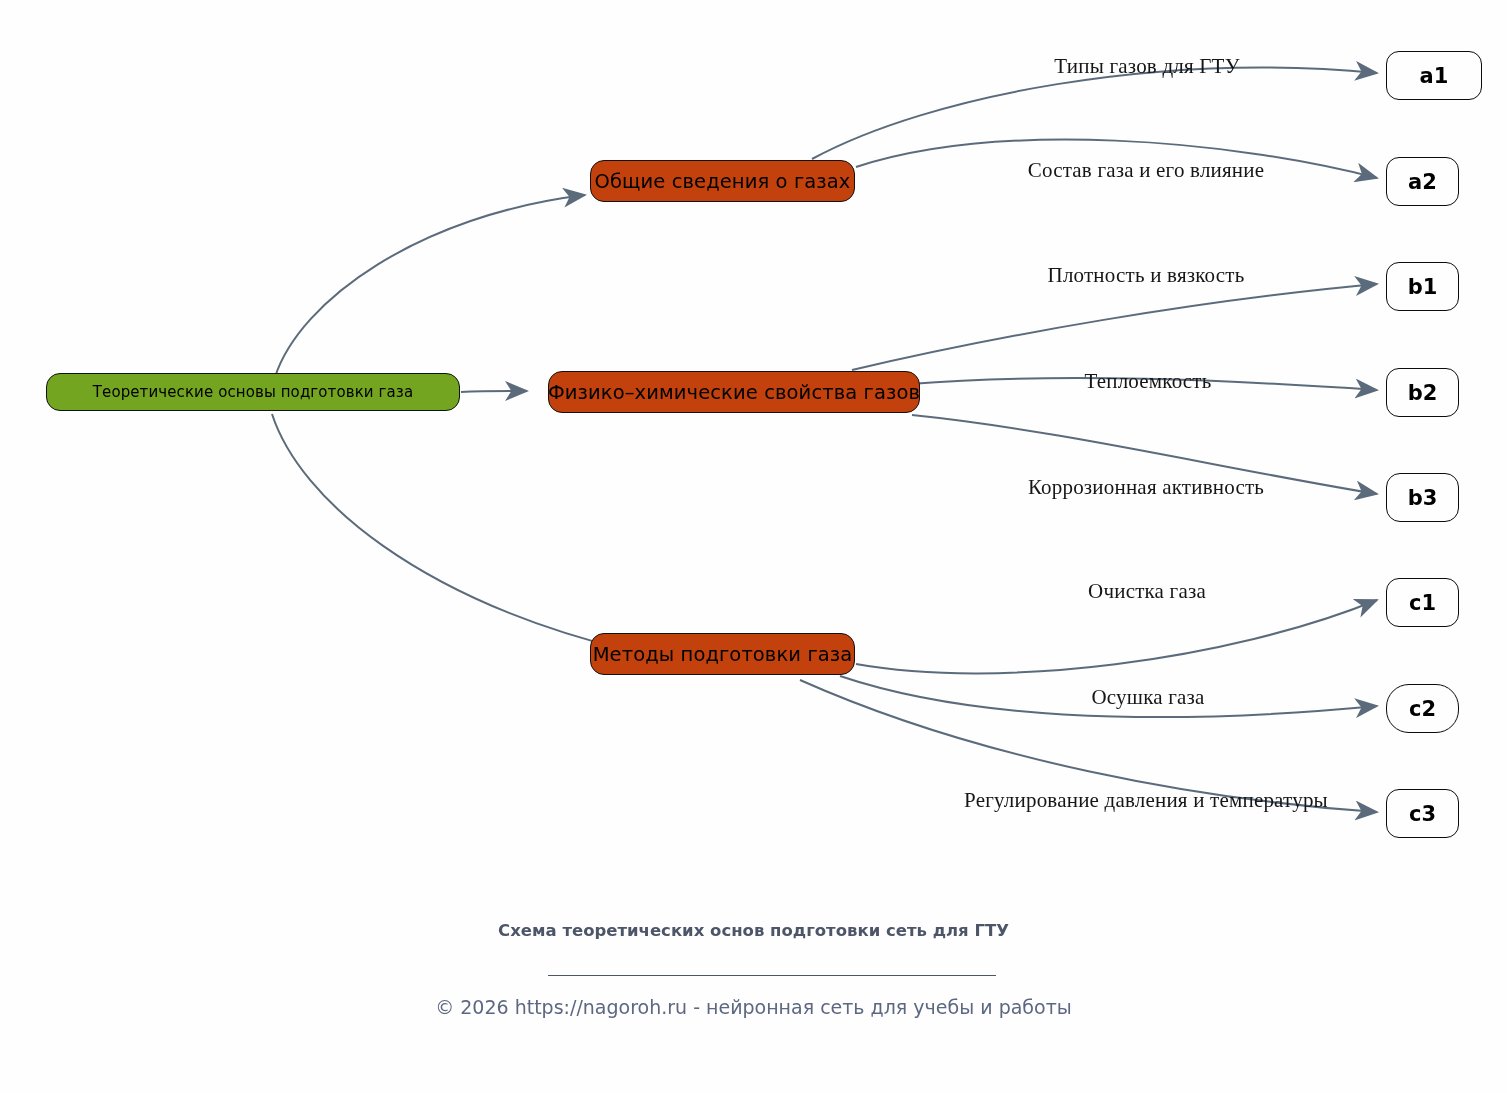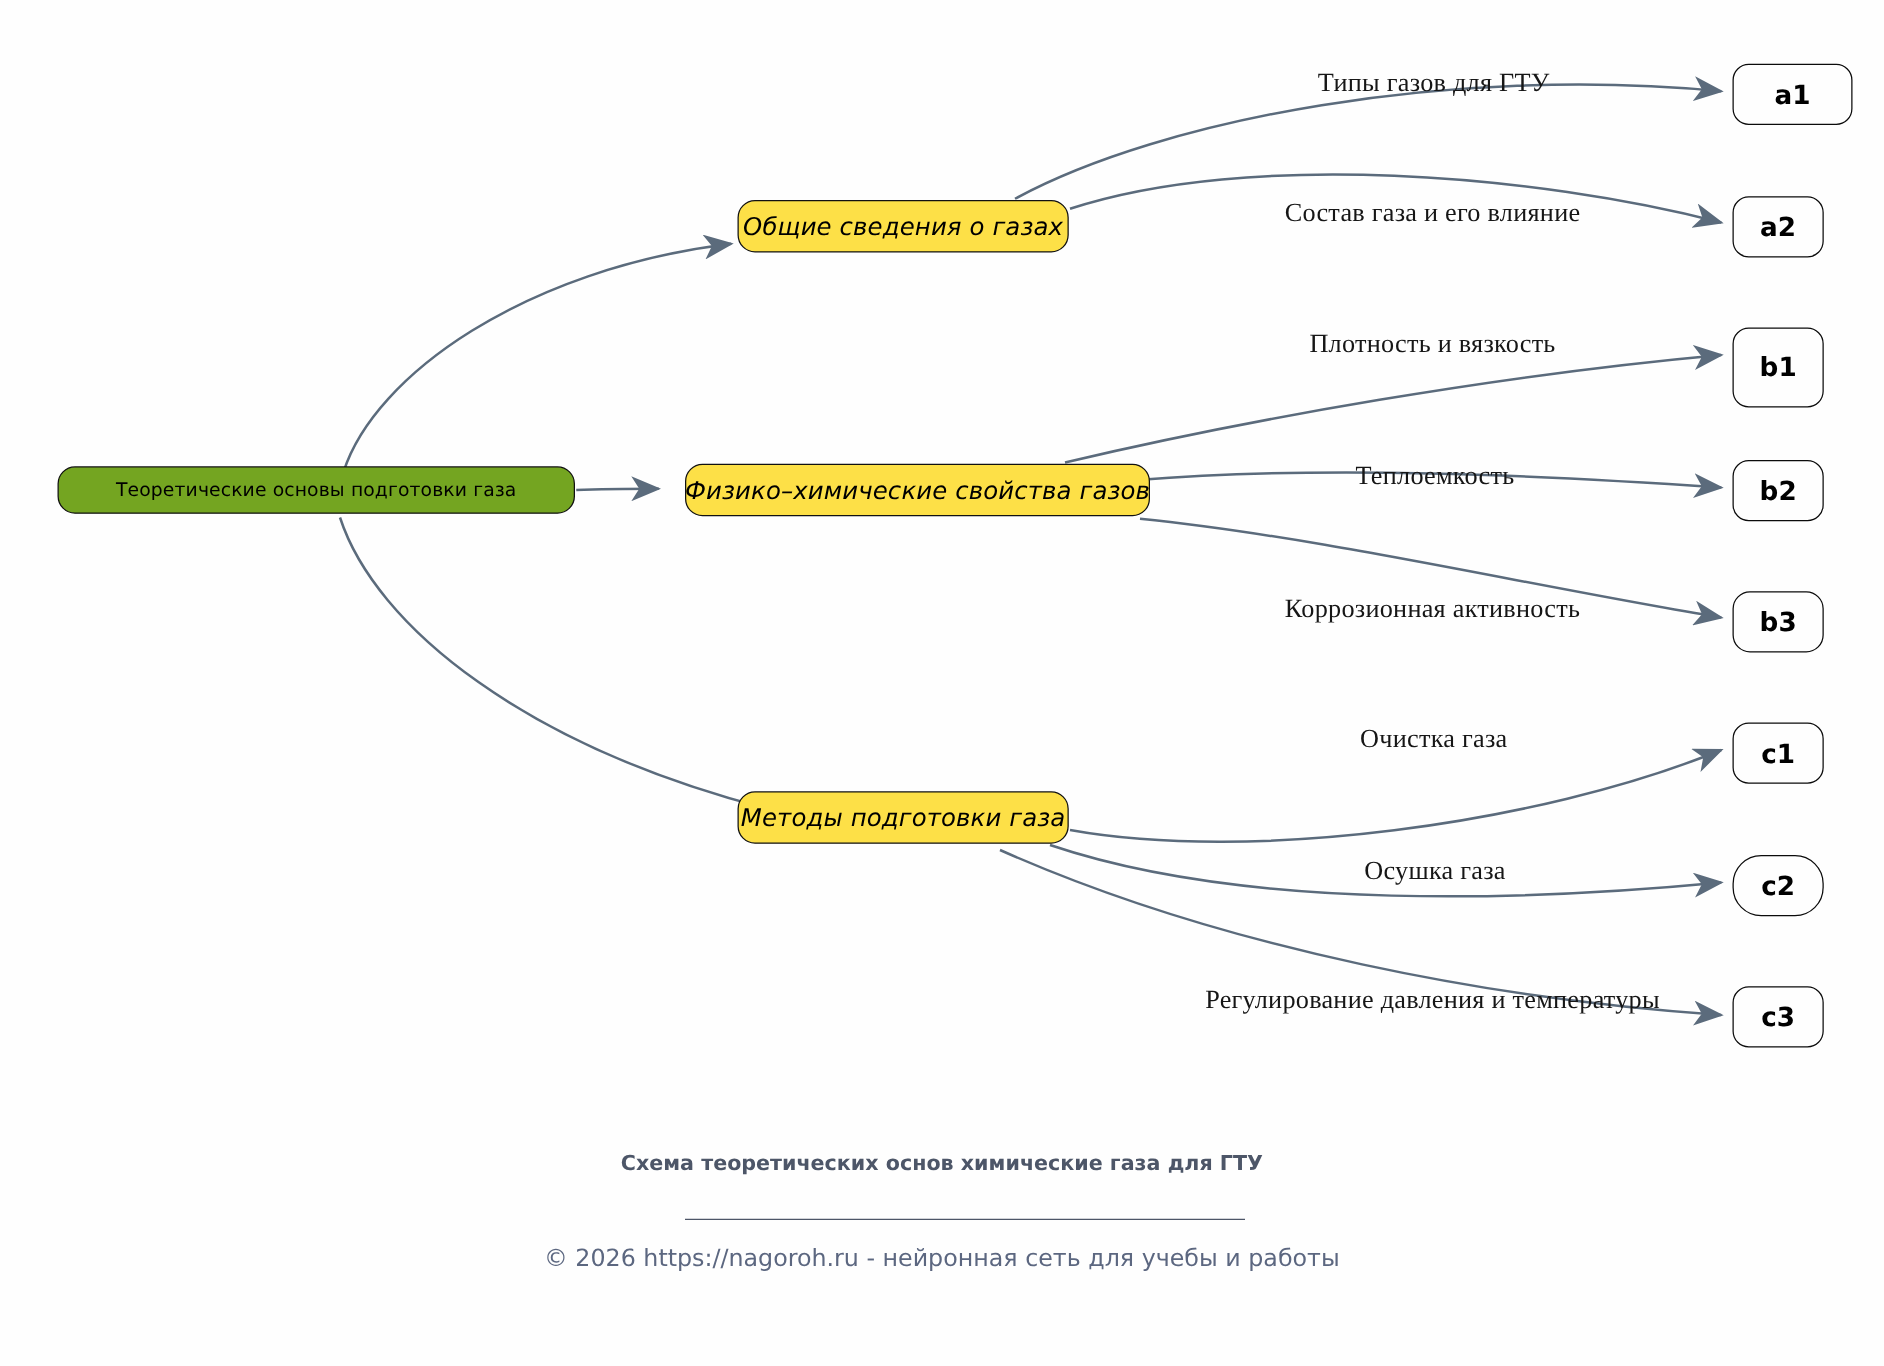--- a/index.html
+++ b/index.html
@@ -34,27 +34,26 @@
   }
   .node-root {
     background: #74a521;
     border: 1.6px solid #111111;
     border-radius: 14px;
     color: #000000;
     font-size: 15px;
     letter-spacing: 0.1px;
   }
   .node-branch {
-    background: #fde047;
+    background: #c2410c;
     border: 1.6px solid #111111;
     border-radius: 14px;
     color: #000000;
     font-size: 19.5px;
     letter-spacing: 0.1px;
-    font-style: italic;
   }
   .node-leaf {
     background: #fefefe;
     border: 1.7px solid #0b0b0b;
     border-radius: 13px;
     color: #000000;
     font-size: 21px;
     font-weight: 600;
   }
   .edge-label {
@@ -141,21 +140,21 @@
   <div class="node node-branch" style="left:590px; top:633px; width:265px; height:42px;">
     <span>Методы подготовки газа</span>
   </div>
 
   <div class="node node-leaf" style="left:1386px; top:51px; width:96px; height:49px;">
     <span>a1</span>
   </div>
   <div class="node node-leaf" style="left:1386px; top:157px; width:73px; height:49px;">
     <span>a2</span>
   </div>
-  <div class="node node-leaf" style="left:1386px; top:262px; width:73px; height:64px;">
+  <div class="node node-leaf" style="left:1386px; top:262px; width:73px; height:49px;">
     <span>b1</span>
   </div>
   <div class="node node-leaf" style="left:1386px; top:368px; width:73px; height:49px;">
     <span>b2</span>
   </div>
   <div class="node node-leaf" style="left:1386px; top:473px; width:73px; height:49px;border-radius:14px;">
     <span>b3</span>
   </div>
   <div class="node node-leaf" style="left:1386px; top:578px; width:73px; height:49px;">
     <span>c1</span>
@@ -169,17 +168,17 @@
 
   <div class="edge-label" style="left:1147px; top:66px;">Типы газов для ГТУ</div>
   <div class="edge-label" style="left:1146px; top:170px;">Состав газа и его влияние</div>
   <div class="edge-label" style="left:1146px; top:275px;">Плотность и вязкость</div>
   <div class="edge-label" style="left:1148px; top:381px;">Теплоемкость</div>
   <div class="edge-label" style="left:1146px; top:487px;">Коррозионная активность</div>
   <div class="edge-label" style="left:1147px; top:591px;">Очистка газа</div>
   <div class="edge-label" style="left:1148px; top:697px;">Осушка газа</div>
   <div class="edge-label" style="left:1146px; top:800px;">Регулирование давления и температуры</div>
 
-  <div class="footer-title">Схема теоретических основ химические газа для ГТУ</div>
+  <div class="footer-title">Схема теоретических основ подготовки сеть для ГТУ</div>
   <div class="footer-rule"></div>
   <div class="footer-credit">© 2026 https://nagoroh.ru - нейронная сеть для учебы и работы</div>
 
 </div>
 
 </body></html>

